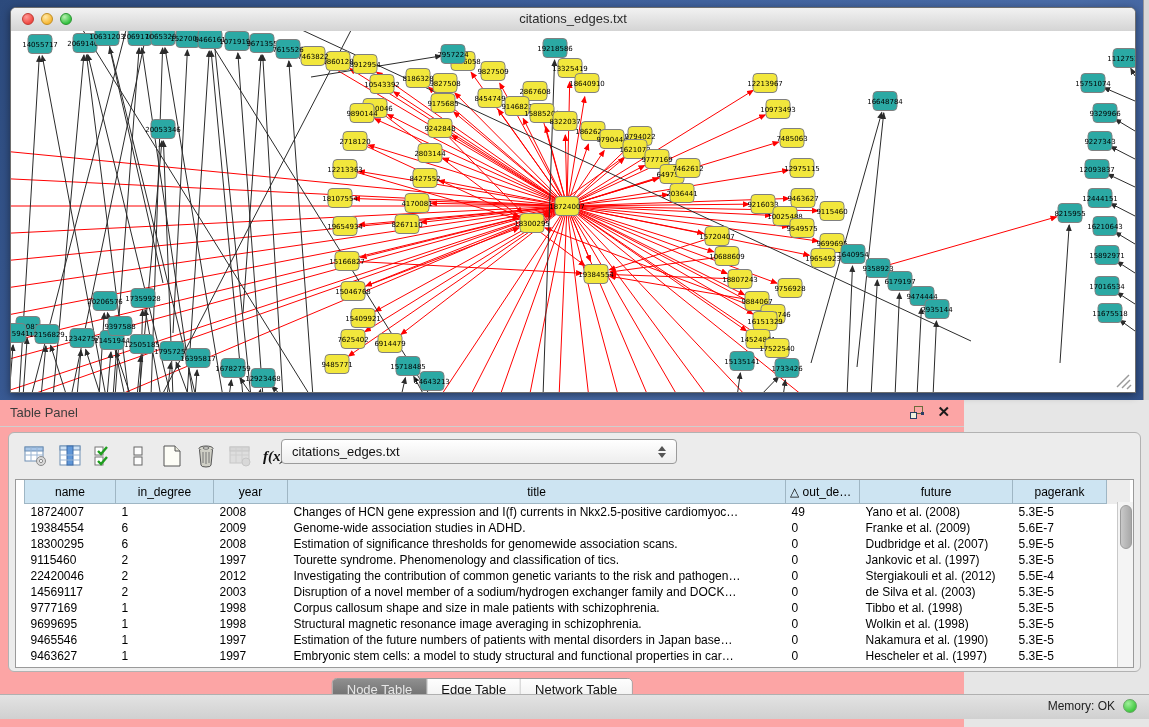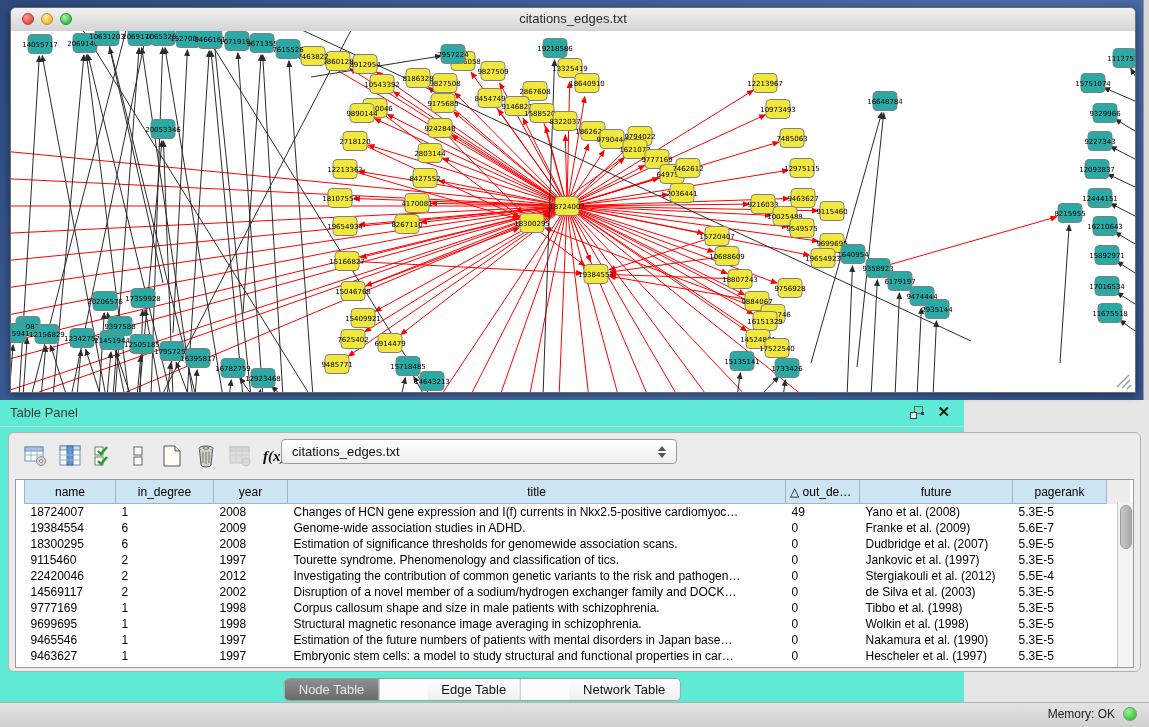--- a/index.html
+++ b/index.html
@@ -16,21 +16,21 @@
             border-bottom:1px solid #9b9b9b;position:relative;}
   .titlebar .title{position:absolute;left:0;right:0;top:3px;text-align:center;font-size:13px;color:#2b2b2b;}
   .lights{position:absolute;left:11px;top:5px;display:flex;gap:7px;}
   .light{width:12px;height:12px;border-radius:50%;box-sizing:border-box;}
   .light.red{background:radial-gradient(circle at 35% 30%,#ff9a96,#f04943 70%);border:1px solid #c03a33;}
   .light.yellow{background:radial-gradient(circle at 35% 30%,#ffe9a8,#f7b835 70%);border:1px solid #c08d22;}
   .light.green{background:radial-gradient(circle at 35% 30%,#b9f0b0,#35c342 70%);border:1px solid #2a9431;}
   .canvas{position:absolute;left:0;top:23px;right:0;bottom:0;background:#fff;overflow:hidden;}
   svg text.nlabel{font-family:"DejaVu Sans",sans-serif;font-size:7px;fill:#000;}
   
-  .table-panel{position:absolute;left:0;top:400px;width:964px;height:327px;background:#5eead4;}
+  .table-panel{position:absolute;left:0;top:400px;width:964px;height:327px;background:#fca5a5;}
   .tp-header{height:26px;position:relative;border-bottom:1px solid #cfcfcf;}
   .tp-header .tp-title{position:absolute;left:10px;top:5px;font-size:13px;color:#3c3c3c;}
   .tp-float{position:absolute;right:40px;top:6px;width:14px;height:13px;}
   .tp-close{position:absolute;right:14px;top:4px;font-size:15px;font-weight:bold;color:#1b1b1b;line-height:16px;}
   .tp-inner{position:absolute;left:8px;top:32px;width:1133px;height:240px;background:#ececec;
             border:1px solid #b2b2b2;border-radius:6px;box-sizing:border-box;}
   .toolbar{position:absolute;left:14px;top:8px;height:30px;display:flex;align-items:center;gap:8px;}
   .tool{width:26px;height:26px;display:flex;align-items:center;justify-content:center;}
   .fx{font-family:"Liberation Serif",serif;font-style:italic;font-weight:bold;font-size:15px;color:#111;margin:0 2px;}
   .combo{position:absolute;left:272px;top:6px;width:396px;height:25px;border:1px solid #9b9b9b;border-radius:4px;
@@ -43,26 +43,26 @@
   
   .grid{position:absolute;left:6px;top:46px;right:6px;bottom:3px;background:#fff;border:1px solid #9a9a9a;overflow:hidden;}
   table.data{border-collapse:collapse;table-layout:fixed;width:1105px;font-size:12px;color:#000;margin-left:8px;}
   table.data th{background:#cde4f2;border:1px solid #9fb6c4;border-top:none;height:21px;font-weight:normal;
                 text-align:center;overflow:hidden;white-space:nowrap;}
   table.data td{height:16px;padding:0 0 0 6px;overflow:hidden;white-space:nowrap;border:none;}
   .vscroll{position:absolute;right:0;top:22px;bottom:0;width:15px;background:#f4f4f4;border-left:1px solid #c8c8c8;}
   .vthumb{position:absolute;left:2px;top:3px;width:10px;height:42px;border-radius:6px;background:linear-gradient(90deg,#c9c9c9,#a8a8a8);border:1px solid #9b9b9b;}
   
   .seg{position:absolute;left:50%;transform:translateX(-50%);top:278px;display:flex;border:1px solid #9d9d9d;
-       border-radius:5px;overflow:hidden;background:#fdfdfd;font-size:13px;height:21px;line-height:21px;gap:48px;}
+       border-radius:5px;overflow:hidden;background:#fdfdfd;font-size:13px;height:21px;line-height:21px;}
   .seg .tab{padding:0 14px;color:#111;border-right:1px solid #c0c0c0;background:linear-gradient(#fefefe,#f0f0f0);}
   .seg .tab:last-child{border-right:none;}
   .seg .tab.selected{background:linear-gradient(#8f8f8f,#6a6a6a);color:#e8e8e8;}
   
-  .statusbar{position:absolute;left:0;bottom:0;width:1149px;height:24px;background:linear-gradient(#e3e3e3,#d0d0d0);
+  .statusbar{position:absolute;left:0;bottom:8px;width:1149px;height:24px;background:linear-gradient(#e3e3e3,#d0d0d0);
              border-top:1px solid #b0b0b0;}
   .mem{position:absolute;right:34px;top:4px;font-size:12px;color:#222;}
   .memdot{position:absolute;right:12px;top:4px;width:14px;height:14px;border-radius:50%;
           background:radial-gradient(circle at 35% 30%,#9ff09a,#3cc63c 75%);border:1px solid #66a564;box-sizing:border-box;}
   .splitter-grip{position:absolute;left:570px;top:401px;width:8px;height:6px;color:#8a8a8a;font-size:8px;line-height:6px;}
 </style>
 </head>
 <body>
 
 <div class="desktop">
@@ -867,21 +867,21 @@
               <td>2012</td>
               <td>Investigating the contribution of common genetic variants to the risk and pathogen…</td>
               <td>0</td>
               <td>Stergiakouli et al. (2012)</td>
               <td>5.5E-4</td>
               <td></td>
             </tr>
             <tr>
               <td>14569117</td>
               <td>2</td>
-              <td>2002</td>
+              <td>2003</td>
               <td>Disruption of a novel member of a sodium/hydrogen exchanger family and DOCK…</td>
               <td>0</td>
               <td>de Silva et al. (2003)</td>
               <td>5.3E-5</td>
               <td></td>
             </tr>
             <tr>
               <td>9777169</td>
               <td>1</td>
               <td>1998</td>

